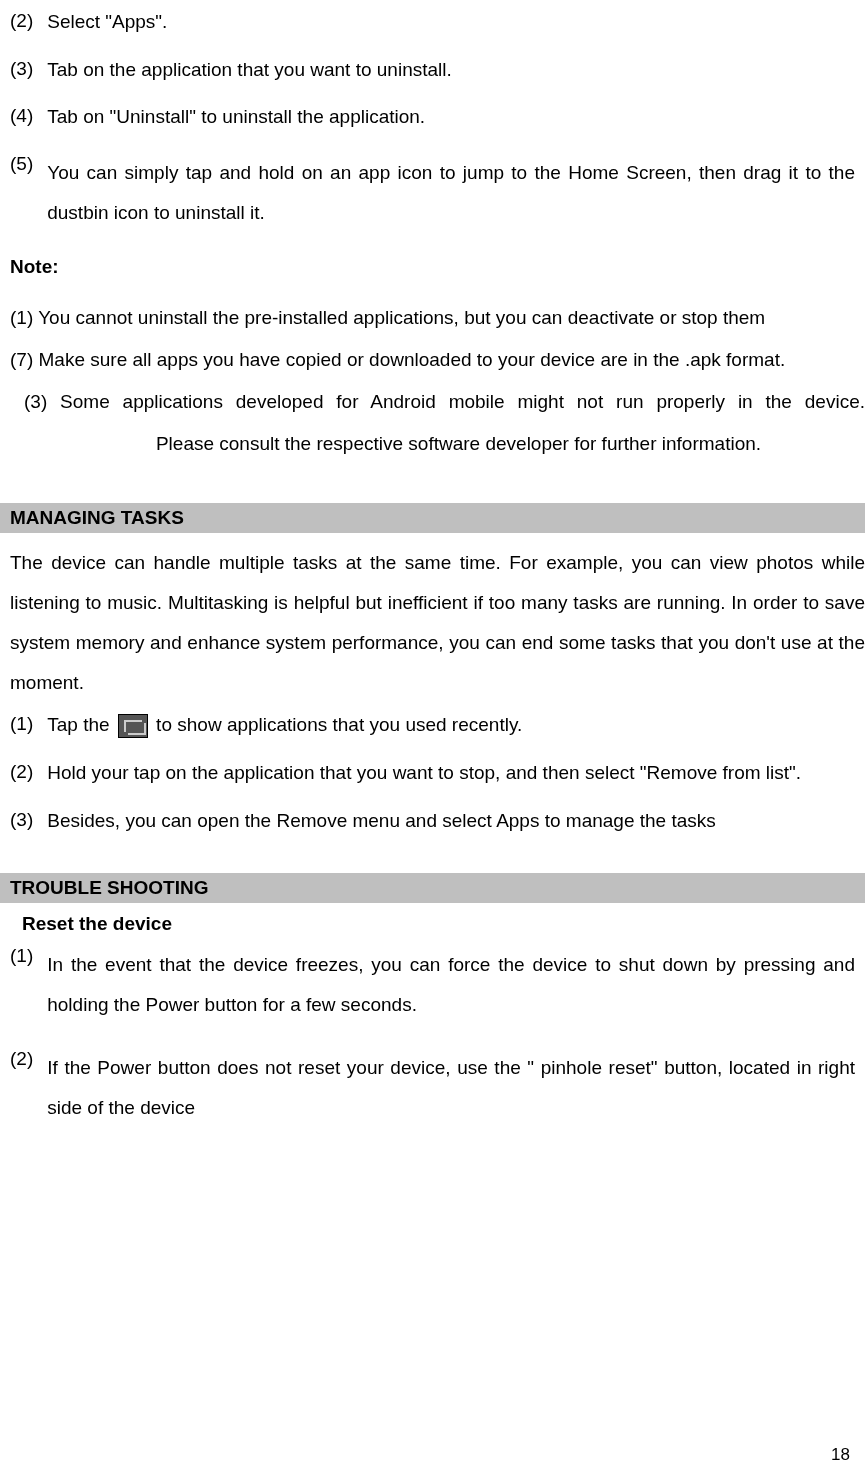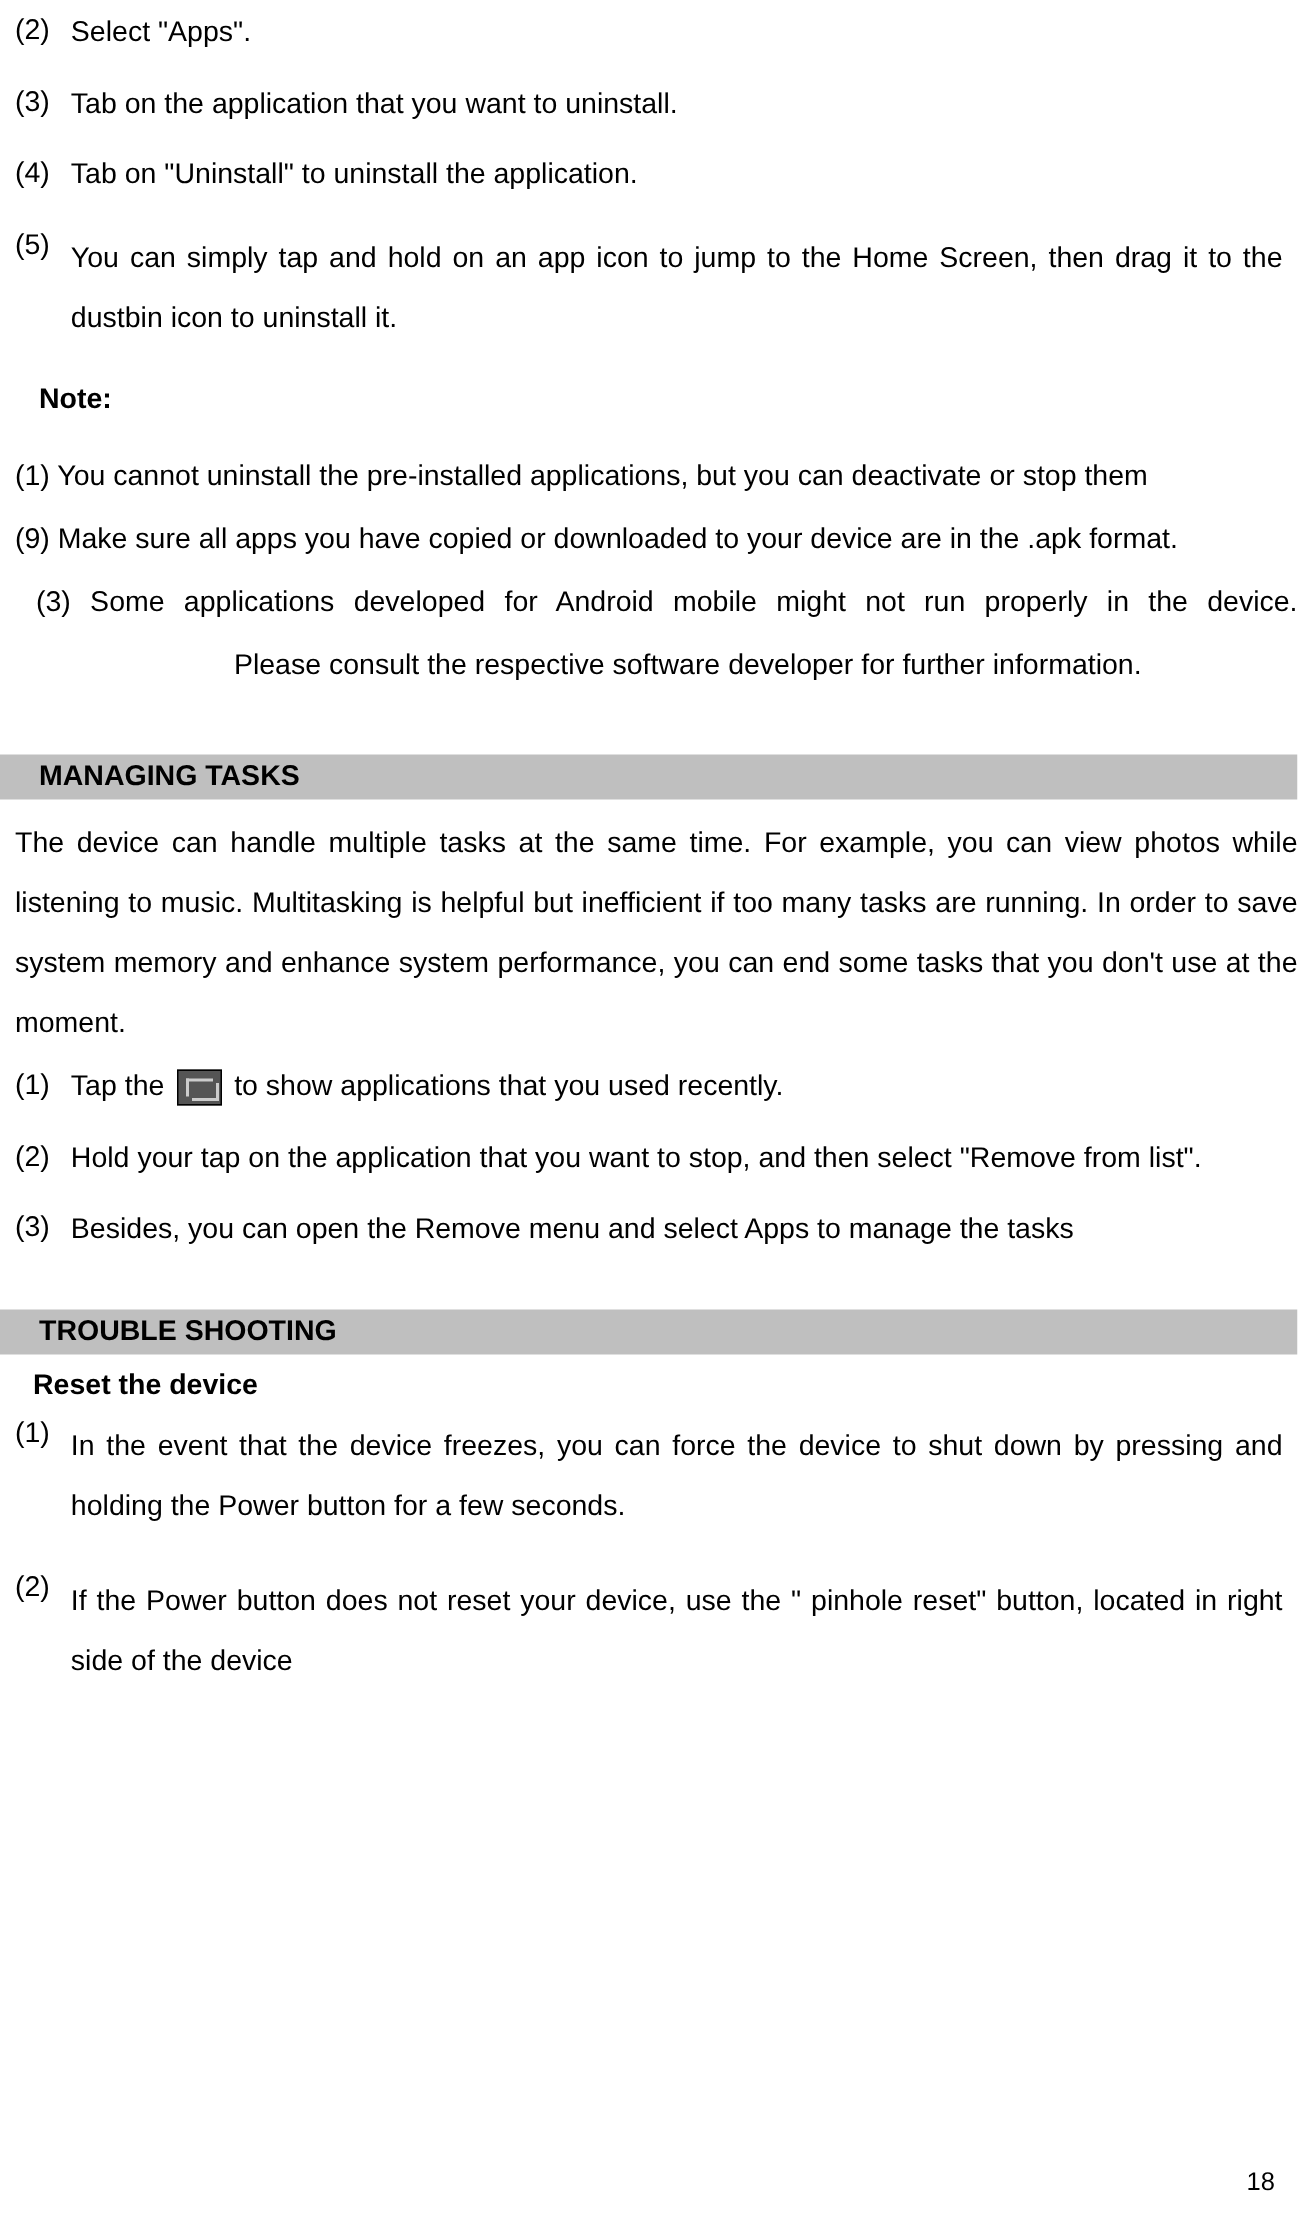--- a/index.html
+++ b/index.html
@@ -33,21 +33,21 @@
     .list-text {
       flex: 1;
       line-height: 2.1;
       padding-right: 10px;
     }
     .single-line .list-text {
       line-height: 1.3;
     }
     .note-label {
       font-weight: bold;
-      padding-left: 26px;
+      padding-left: 10px;
       margin-bottom: 20px;
     }
     .note-item {
       padding-left: 24px;
       margin-bottom: 2px;
       text-align: justify;
       line-height: 2.1;
     }
     .note-item-tight {
       padding-left: 10px;
@@ -57,21 +57,21 @@
     .note-continuation {
       padding-left: 52px;
       margin-bottom: 2px;
       line-height: 2.1;
       text-align: center;
     }
     .section-heading {
       background: #bfbfbf;
       font-weight: bold;
       font-size: 19px;
-      padding: 4px 10px 4px 26px;
+      padding: 4px 10px 4px 10px;
       margin-top: 40px;
       margin-bottom: 10px;
       margin-left: 0;
       width: 100%;
     }
     .paragraph {
       padding-left: 10px;
       margin-bottom: 10px;
       text-align: justify;
       line-height: 2.1;
@@ -148,21 +148,21 @@
   </div>
 
   <div class="list-item">
     <span class="list-num">(5)</span>
     <span class="list-text">You can simply tap and hold on an app icon to jump to the Home Screen, then drag it to the dustbin icon to uninstall it.</span>
   </div>
 
   <div class="note-label">Note:</div>
 
   <div class="note-item-tight">(1) You cannot uninstall the pre-installed applications, but you can deactivate or stop them</div>
-  <div class="note-item-tight">(9) Make sure all apps you have copied or downloaded to your device are in the .apk format.</div>
+  <div class="note-item-tight">(7) Make sure all apps you have copied or downloaded to your device are in the .apk format.</div>
   <div class="note-item justify-stretch">(3) Some applications developed for Android mobile might not run properly in the device.</div>
   <div class="note-continuation">Please consult the respective software developer for further information.</div>
 
   <div class="section-heading">MANAGING TASKS</div>
 
   <div class="paragraph">The device can handle multiple tasks at the same time. For example, you can view photos while listening to music. Multitasking is helpful but inefficient if too many tasks are running. In order to save system memory and enhance system performance, you can end some tasks that you don't use at the moment.</div>
 
   <div class="list-item single-line">
     <span class="list-num">(1)</span>
     <span class="list-text">

